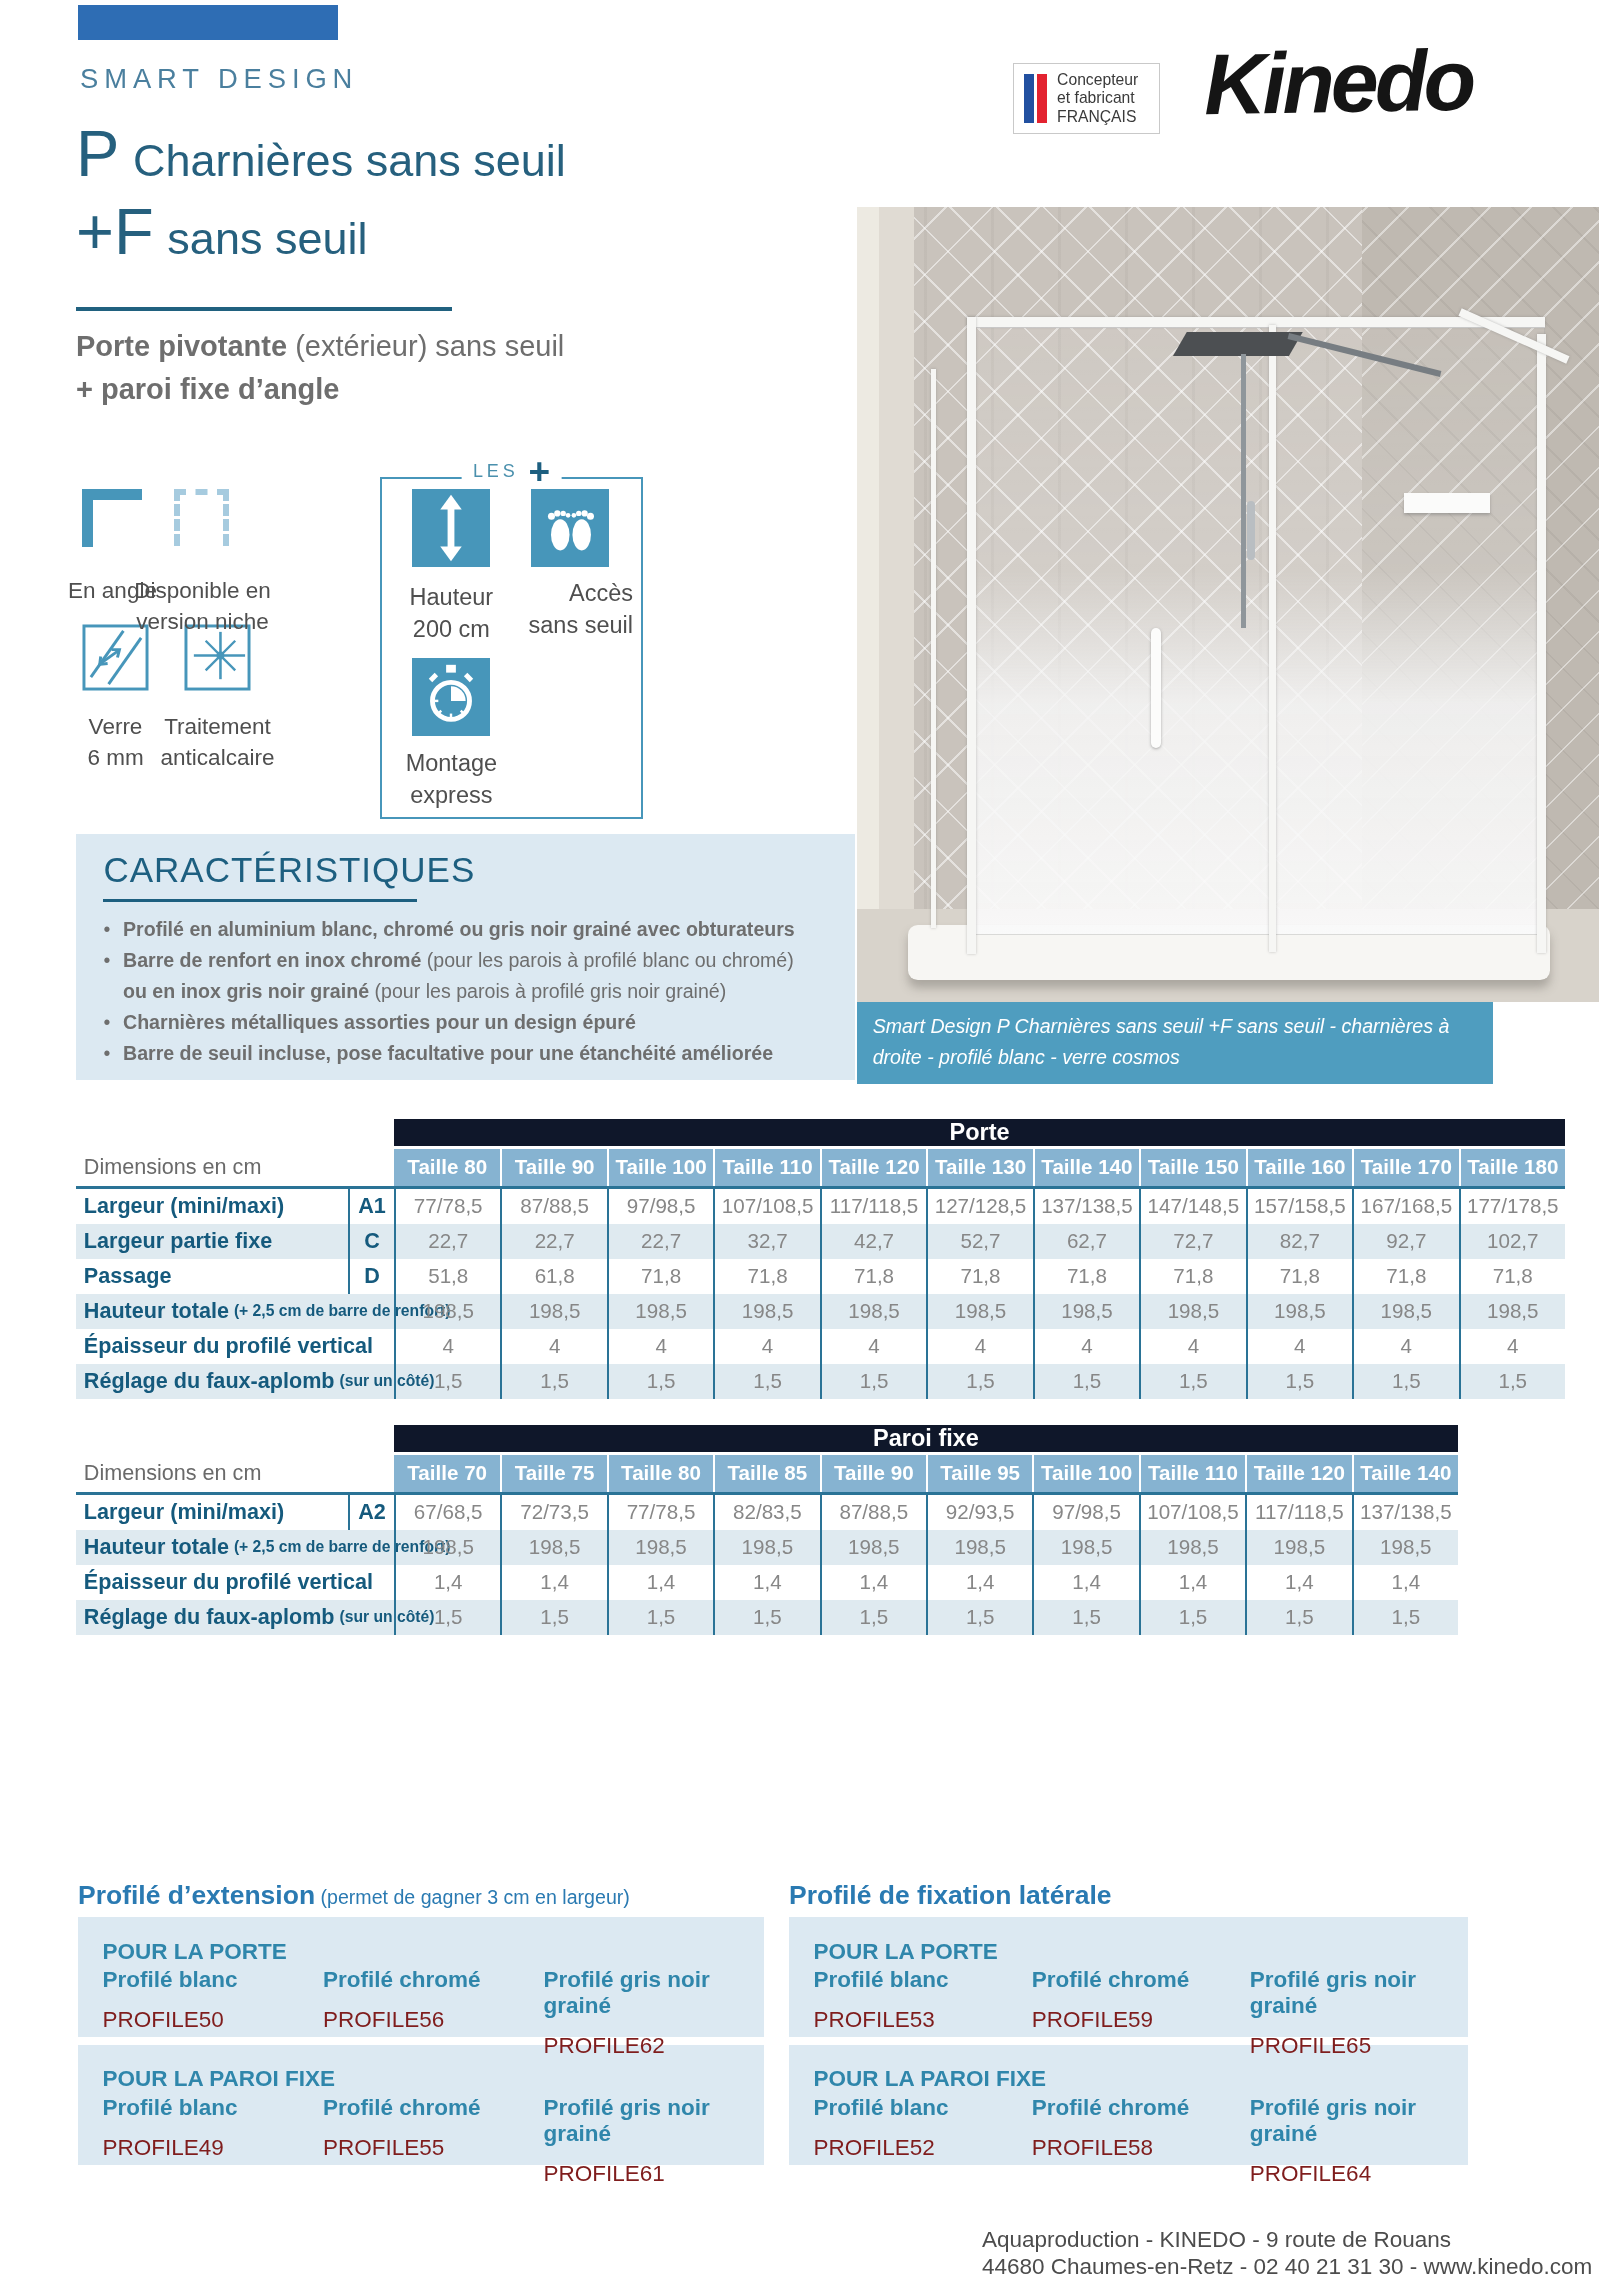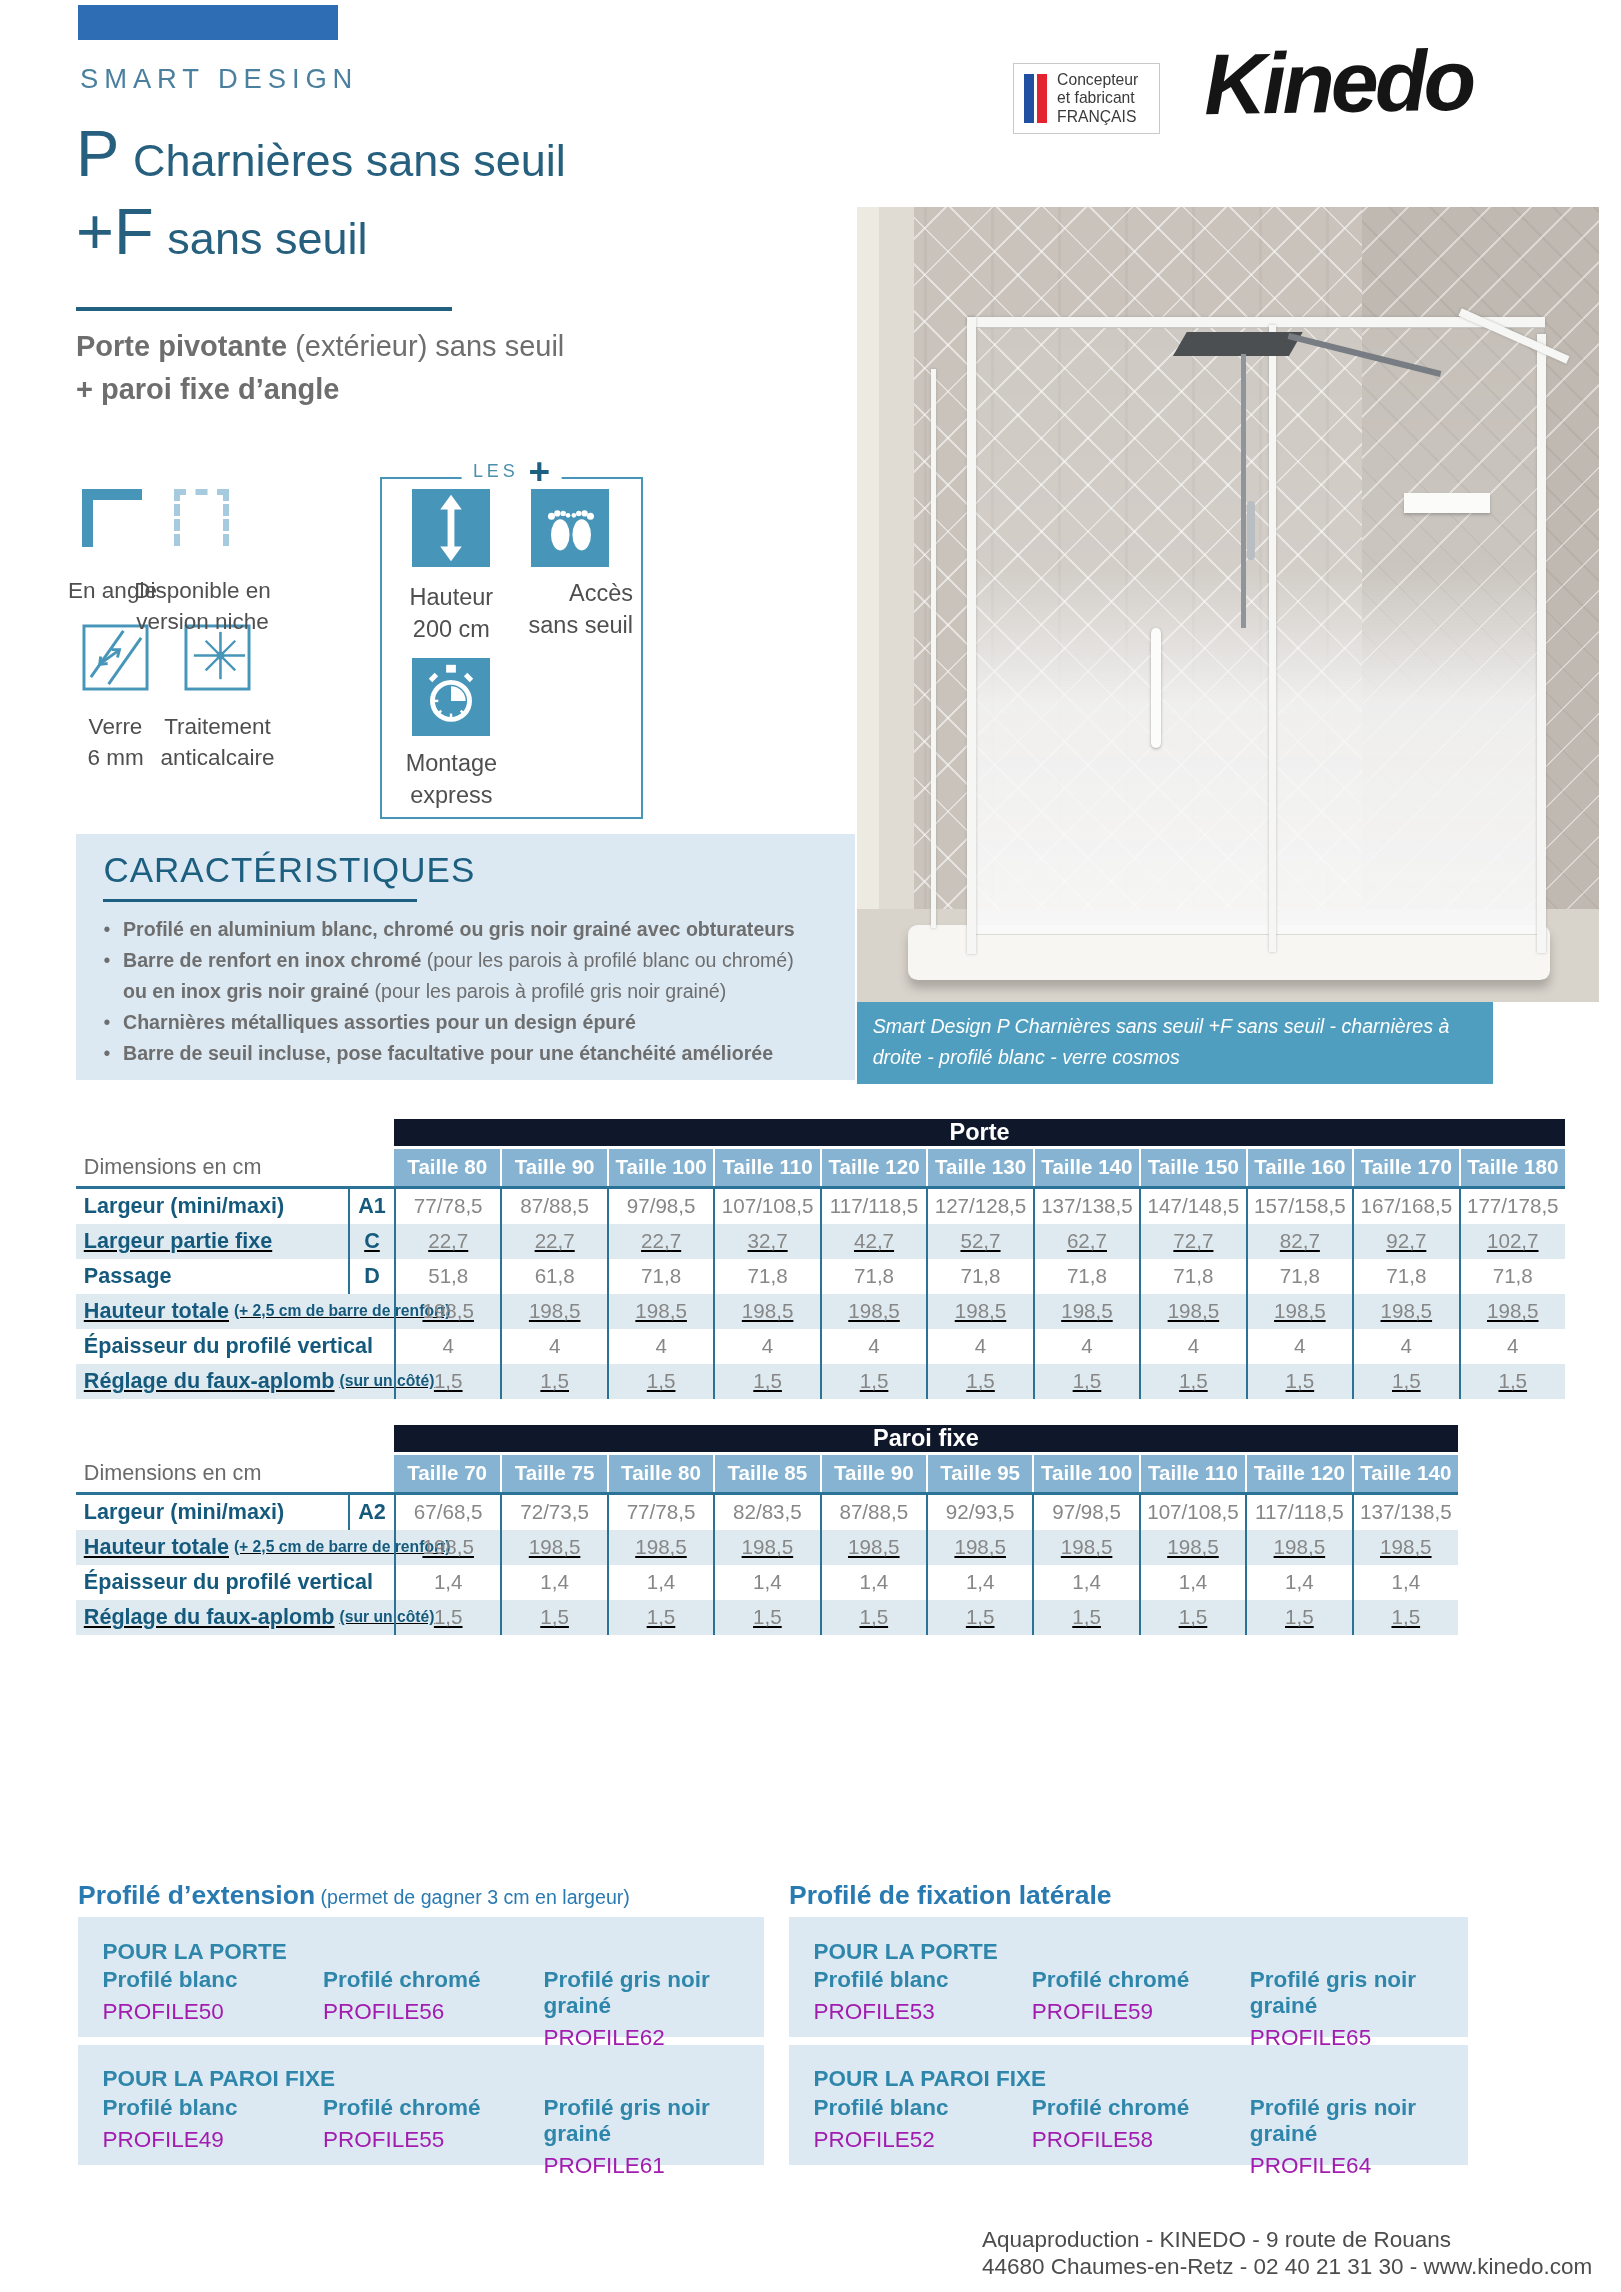--- a/index.html
+++ b/index.html
@@ -81,38 +81,38 @@
   .tbl{position:absolute;}
   .banner{margin-left:318px;height:27px;margin-bottom:2.9px;background:#0f172a;color:#fff;font-weight:bold;
           font-size:23.5px;display:flex;align-items:center;justify-content:center;}
   .thead{display:grid;grid-template-columns:272px 46px repeat(var(--n),1fr);height:37px;}
   .dims{grid-column:1/3;display:flex;align-items:center;padding-left:7.8px;font-size:21.6px;color:#6a6a6a;}
   .hcell{background:#86b3d1;color:#fff;font-weight:bold;font-size:20.6px;display:flex;align-items:center;
          justify-content:center;border-left:2.9px solid #fff;}
   .hcell:nth-child(2){border-left:none;}
   .trule2{height:2.9px;background:#2a7396;}
   .trow{display:grid;grid-template-columns:272px 46px repeat(var(--n),1fr);height:35px;}
-  .trow.alt{background:#dfeaf0;text-decoration:underline;}
+  .trow.alt{background:#dfeaf0;}
   .lbl{display:flex;align-items:center;padding-left:7.8px;color:#155a7d;font-weight:bold;font-size:21.6px;white-space:nowrap;}
   .lbl .sfx{font-size:15.7px;margin-left:4.9px;}
   .span2{grid-column:1/3;}
   .codec{display:flex;align-items:center;justify-content:center;color:#155a7d;font-weight:bold;font-size:21.6px;
          border-left:2px solid #2a7396;}
   .cell{display:flex;align-items:center;justify-content:center;color:#878787;font-size:20.6px;
         border-left:2px solid #2a7396;}
   
   .sechead{position:absolute;font-size:26.5px;font-weight:bold;color:#2a7ab2;}
   .sechead .note{font-size:19.6px;font-weight:normal;}
   .groups{position:absolute;}
   .pgroup{height:120px;background:#dce9f2;margin-bottom:7.8px;box-sizing:border-box;padding:21.6px 0 0 24.5px;}
   .gh{font-size:22.5px;font-weight:bold;color:#2f86ab;}
   .gitems{display:flex;}
   .gitem{width:221px;}
   .finish{font-size:22.5px;font-weight:bold;color:#2f86ab;margin-top:2.9px;}
-  .pcode{font-size:22.5px;color:#a21caf;margin-top:6px;}
+  .pcode{font-size:22.5px;color:#7f1d1d;margin-top:14px;}
   
   .normbar{position:absolute;left:0;top:2223px;width:949px;height:70px;background:#2e6db4;color:#fff;
            font-weight:bold;font-size:24.5px;display:flex;align-items:center;justify-content:center;}
   .addr{position:absolute;left:982px;top:2227px;font-size:22.5px;color:#4c4c4c;line-height:26.5px;}
 </style>
 </head>
 <body>
 
 <div class="page">
 

